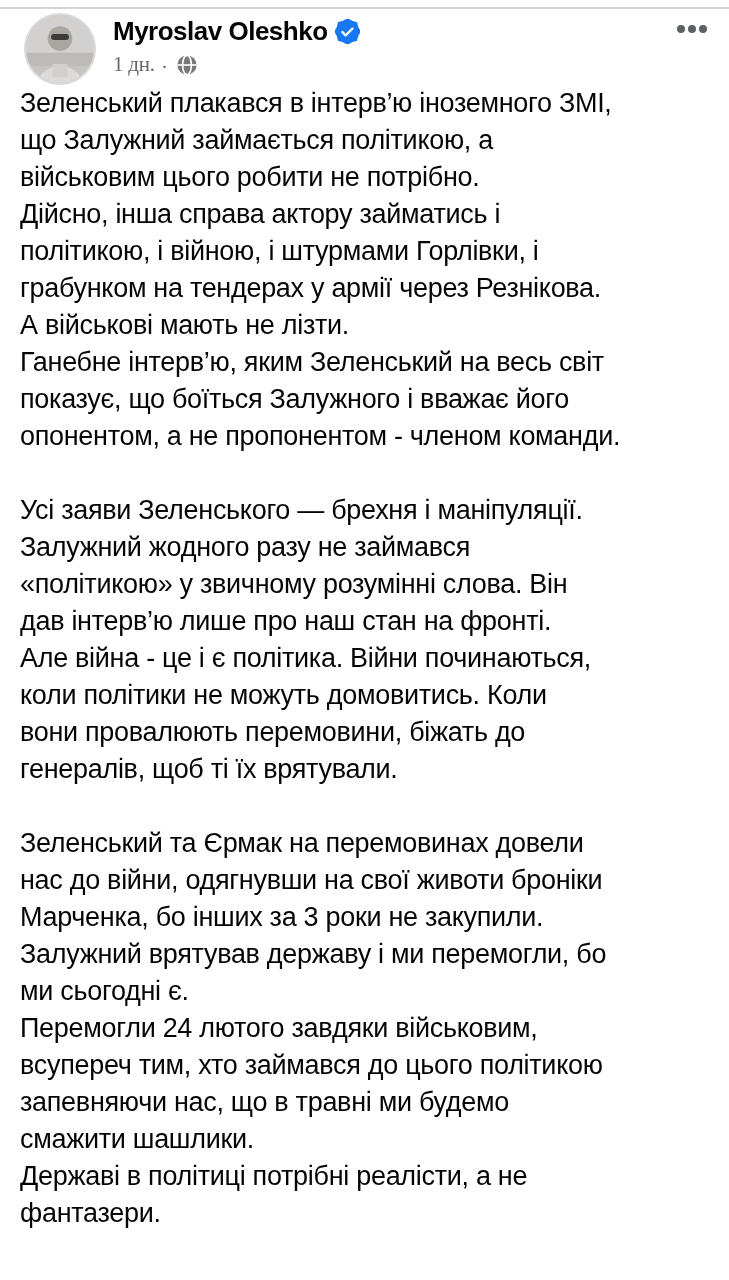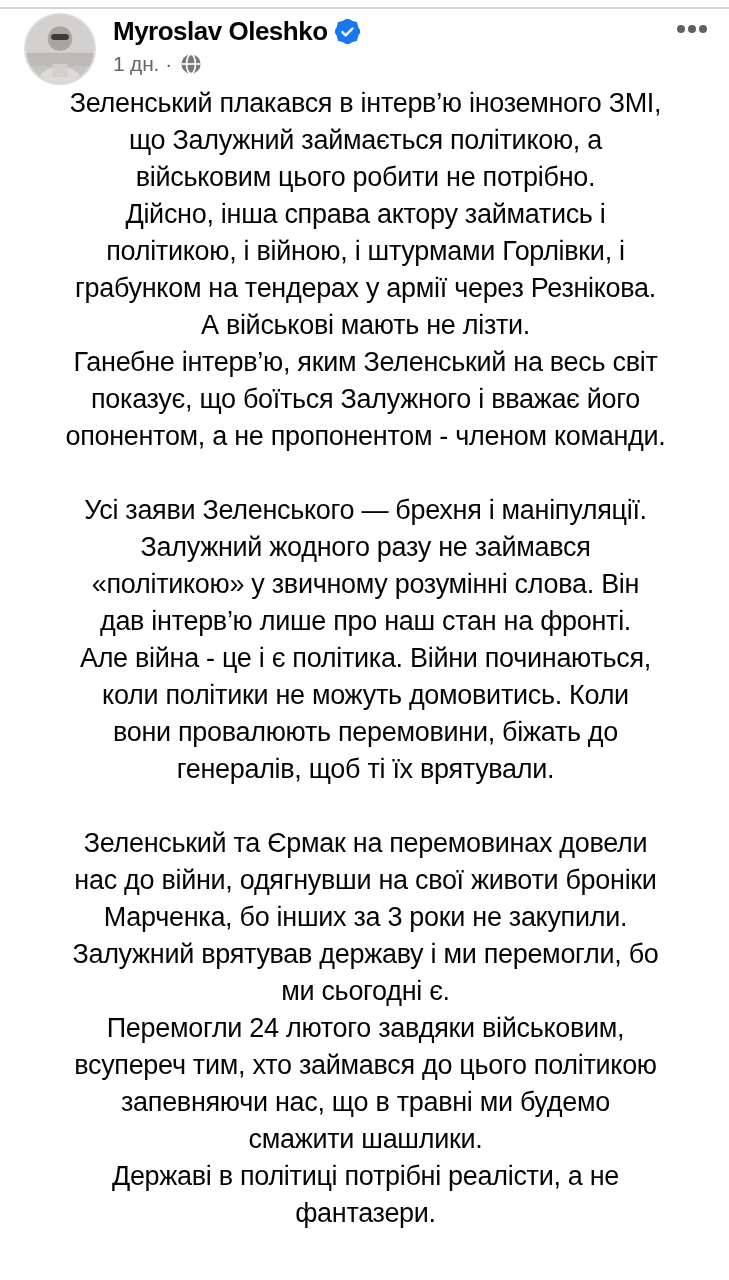--- a/index.html
+++ b/index.html
@@ -8,21 +8,20 @@
     height: 1280px;
     background: #ffffff;
     overflow: hidden;
     font-family: "Liberation Sans", "DejaVu Sans", sans-serif;
   }
   .post-card {
     width: 729px;
     height: 1280px;
     background: #ffffff;
     overflow: hidden;
-    text-align: center;
   }
   .top-divider {
     height: 9px;
     border-bottom: 2px solid #d4d6da;
   }
   
   .header {
     display: flex;
     align-items: flex-start;
     padding: 4px 20px 0 24px;
@@ -60,21 +59,21 @@
   .badge { display: inline-flex; align-items: center; }
   .meta-row {
     margin-top: 5px;
     display: flex;
     align-items: center;
     gap: 6px;
     font-size: 21px;
     color: #65676b;
     letter-spacing: -0.2px;
   }
-  .meta-row .timestamp { cursor: pointer; }
+  .meta-row .timestamp { cursor: pointer; font-family: Liberation Serif, serif; }
   .globe { display: inline-flex; align-items: center; margin-left: 2px; }
   .more-btn {
     margin-left: auto;
     padding: 12px 2px 12px 12px;
     cursor: pointer;
   }
   .dots { display: flex; gap: 3px; }
   .dots i {
     width: 8px;
     height: 8px;

